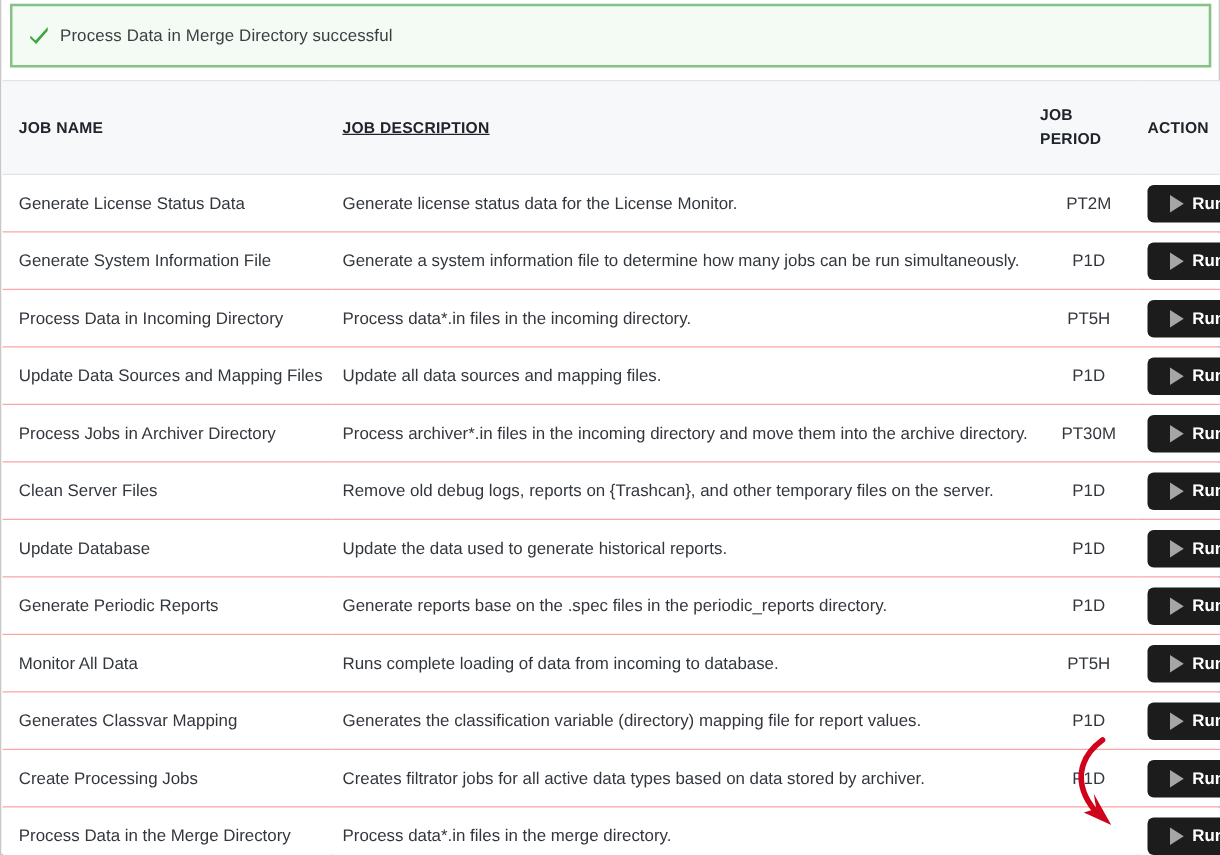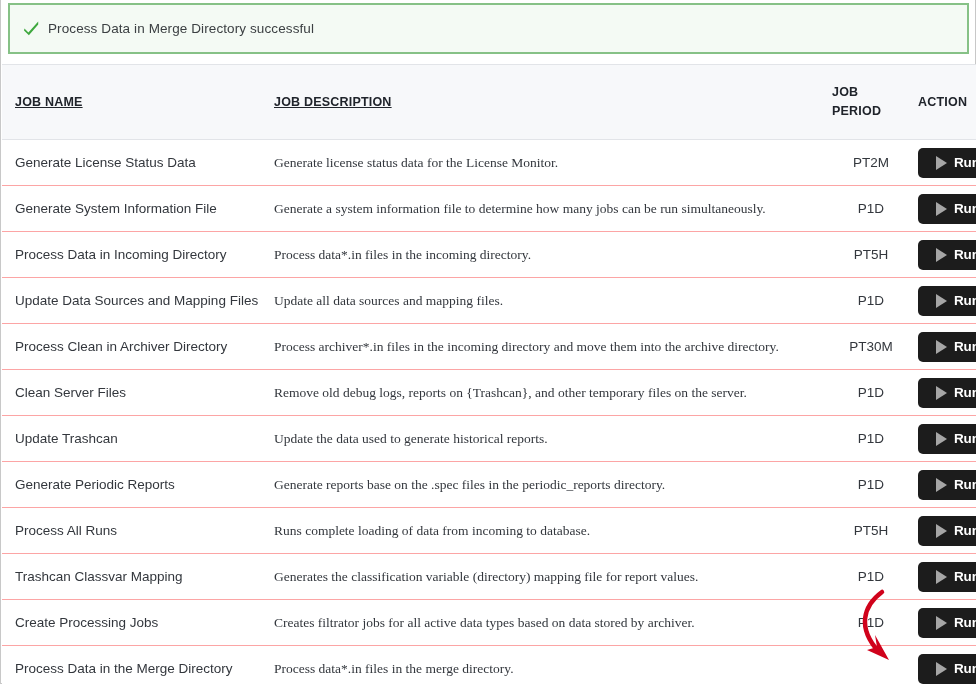--- a/index.html
+++ b/index.html
@@ -73,40 +73,40 @@
     height: 74px;
     padding: 0;
     vertical-align: middle;
     text-align: left;
     font-size: 12.5px;
     font-weight: bold;
     color: #20242b;
     letter-spacing: 0.2px;
     font-stretch: condensed;
   }
-  th.c-name   { width: 251px; padding-left: 13px !important; text-decoration: underline; }
+  th.c-name   { width: 251px; padding-left: 13px !important; }
   th.c-desc   { width: 550px; padding-left: 8px  !important; text-decoration: underline; }
   th.c-period { width: 78px;  padding-left: 8px  !important; }
   th.c-action { width: 95px;  padding-left: 8px  !important; }
 
   th .hdr-line { display: block; line-height: 19px; }
 
   table.jobs tbody td {
     height: 45px;
     padding: 0;
     vertical-align: middle;
     border-bottom: 1px solid #fca5a5;
     font-size: 13.5px;
     color: #33373d;
     background: #ffffff;
     white-space: nowrap;
     overflow: hidden;
   }
   td.c-name   { padding-left: 13px !important; }
-  td.c-desc   { padding-left: 8px  !important; font-family: Liberation Serif, serif; }
+  td.c-desc   { padding-left: 8px  !important; }
   td.c-period { padding-left: 8px  !important; text-align: center; }
   td.c-action { padding-left: 8px  !important; }
 
   
   .run-btn {
     display: inline-flex;
     align-items: center;
     justify-content: center;
     gap: 7px;
     width: 80px;
@@ -198,66 +198,66 @@
           <tr>
             <td class="c-name">Update Data Sources and Mapping Files</td>
             <td class="c-desc">Update all data sources and mapping files.</td>
             <td class="c-period">P1D</td>
             <td class="c-action"><button class="run-btn">
                 <span class="play-tri"></span>
                 <span class="run-label">Run</span>
               </button></td>
           </tr>
           <tr>
-            <td class="c-name">Process Clean in Archiver Directory</td>
+            <td class="c-name">Process Jobs in Archiver Directory</td>
             <td class="c-desc">Process archiver*.in files in the incoming directory and move them into the archive directory.</td>
             <td class="c-period">PT30M</td>
             <td class="c-action"><button class="run-btn">
                 <span class="play-tri"></span>
                 <span class="run-label">Run</span>
               </button></td>
           </tr>
           <tr>
             <td class="c-name">Clean Server Files</td>
             <td class="c-desc">Remove old debug logs, reports on {Trashcan}, and other temporary files on the server.</td>
             <td class="c-period">P1D</td>
             <td class="c-action"><button class="run-btn">
                 <span class="play-tri"></span>
                 <span class="run-label">Run</span>
               </button></td>
           </tr>
           <tr>
-            <td class="c-name">Update Trashcan</td>
+            <td class="c-name">Update Database</td>
             <td class="c-desc">Update the data used to generate historical reports.</td>
             <td class="c-period">P1D</td>
             <td class="c-action"><button class="run-btn">
                 <span class="play-tri"></span>
                 <span class="run-label">Run</span>
               </button></td>
           </tr>
           <tr>
             <td class="c-name">Generate Periodic Reports</td>
             <td class="c-desc">Generate reports base on the .spec files in the periodic_reports directory.</td>
             <td class="c-period">P1D</td>
             <td class="c-action"><button class="run-btn">
                 <span class="play-tri"></span>
                 <span class="run-label">Run</span>
               </button></td>
           </tr>
           <tr>
-            <td class="c-name">Process All Runs</td>
+            <td class="c-name">Monitor All Data</td>
             <td class="c-desc">Runs complete loading of data from incoming to database.</td>
             <td class="c-period">PT5H</td>
             <td class="c-action"><button class="run-btn">
                 <span class="play-tri"></span>
                 <span class="run-label">Run</span>
               </button></td>
           </tr>
           <tr>
-            <td class="c-name">Trashcan Classvar Mapping</td>
+            <td class="c-name">Generates Classvar Mapping</td>
             <td class="c-desc">Generates the classification variable (directory) mapping file for report values.</td>
             <td class="c-period">P1D</td>
             <td class="c-action"><button class="run-btn">
                 <span class="play-tri"></span>
                 <span class="run-label">Run</span>
               </button></td>
           </tr>
           <tr>
             <td class="c-name">Create Processing Jobs</td>
             <td class="c-desc">Creates filtrator jobs for all active data types based on data stored by archiver.</td>

